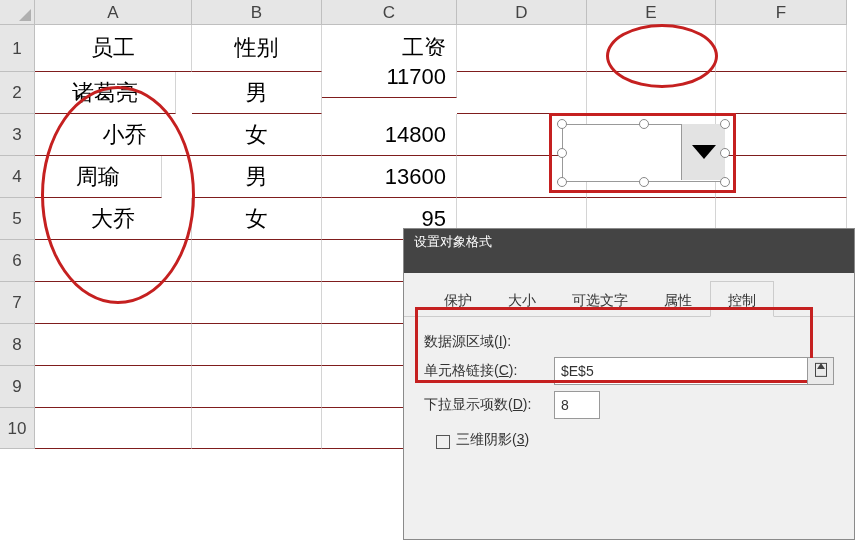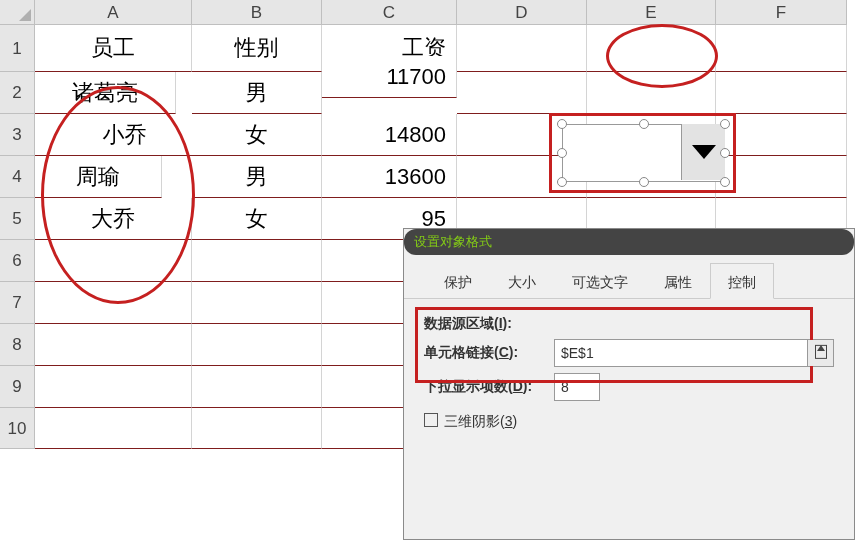--- a/index.html
+++ b/index.html
@@ -16,34 +16,34 @@
   .circle { position:absolute; border:3px solid #c52020; border-radius:50%; pointer-events:none; }
   .rectred { position:absolute; border:3px solid #c52020; pointer-events:none; }
 
   .combo { position:absolute; left:562px; top:124px; width:163px; height:58px; }
   .combo .outer { position:absolute; inset:0; border:1px solid #999; background:#fff; }
   .combo .btn { position:absolute; right:0; top:0; width:44px; height:56px; background:#e3e3e3; border-left:1px solid #999; display:flex; align-items:center; justify-content:center; }
   .combo .btn .tri { width:0; height:0; border-left:12px solid transparent; border-right:12px solid transparent; border-top:14px solid #000; }
   .handle { position:absolute; width:10px; height:10px; background:#fff; border:1px solid #888; border-radius:50%; }
 
   .dialog { position:absolute; left:403px; top:228px; width:452px; height:312px; background:#f0f0f0; border:1px solid #8a8a8a; font-size:14px; color:#333; }
-  .dtitle { background:#444; color:#84cc16; height:26px; line-height:26px; padding-left:10px; font-size:13px;border-radius:12px; }
+  .dtitle { background:#444; color:#ffffff; height:44px; line-height:26px; padding-left:10px; font-size:13px; }
   .tabs { display:flex; height:36px; margin-top:8px; border-bottom:1px solid #ccc; padding-left:22px; }
   .tab { padding:0 17px; height:36px; line-height:36px; border:1px solid transparent; border-bottom:none; font-size:14px; cursor:pointer; }
   .tab.active { background:#f0f0f0; border-color:#ccc; border-bottom:1px solid #f0f0f0; margin-bottom:-1px; }
   .formrow { display:flex; align-items:center; margin:6px 20px 0 20px; }
-  .formrow label { width:130px; font-size:14px;font-weight:bold; }
+  .formrow label { width:130px; font-size:14px; }
   .formrow label u { text-decoration:underline; }
   .input-range { flex:1; height:28px; border:1px solid #999; background:#fff; display:flex; align-items:center; }
   .input-range span { flex:1; padding-left:6px; font-size:14px; }
   .range-btn { width:26px; height:26px; border-left:1px solid #999; background:#eaeaea; position:relative; }
   .range-btn::before { content:""; position:absolute; left:50%; top:50%; width:10px; height:12px; transform:translate(-50%,-58%); border:1px solid #444; }
   .range-btn::after { content:""; position:absolute; left:50%; top:18%; transform:translateX(-50%); width:0; height:0; border-left:4px solid transparent; border-right:4px solid transparent; border-bottom:6px solid #444; }
   .small-input { width:46px; height:28px; border:1px solid #999; background:#fff; padding-left:6px; font-size:14px; line-height:26px; }
-  .chk { display:flex; align-items:flex-start; margin:12px 20px; font-size:14px; }
+  .chk { display:flex; align-items:flex-end; margin:12px 32px; font-size:14px; }
   .chk .box { width:14px; height:14px; border:1px solid #555; margin-right:6px; }
 </style>
 </head>
 <body>
 
 <div class="grid" id="grid">
     <div class="corner"></div>
     <div class="colhdr" style="left: 35px; width: 157px;">A</div>
     <div class="colhdr" style="left: 192px; width: 130px;">B</div>
     <div class="colhdr" style="left: 322px; width: 135px;">C</div>
@@ -152,21 +152,21 @@
     </div>
 
   <div class="rectred" style="left:11px; top:78px; width:398px; height:76px;"></div>
 
   <div class="formrow" style="margin-top:16px;">
     <label><span>数据源区域(</span><u>I</u><span>):</span></label>
   </div>
   <div class="formrow">
     <label><span>单元格链接(</span><u>C</u><span>):</span></label>
     <div class="input-range">
-      <span>$E$1</span>
+      <span>$E$5</span>
       <div class="range-btn"></div>
     </div>
   </div>
   <div class="formrow">
     <label><span>下拉显示项数(</span><u>D</u><span>):</span></label>
     <div class="small-input">8</div>
   </div>
   <div class="chk">
     <div class="box"></div>
     <span><span>三维阴影(</span><u>3</u><span>)</span></span>

